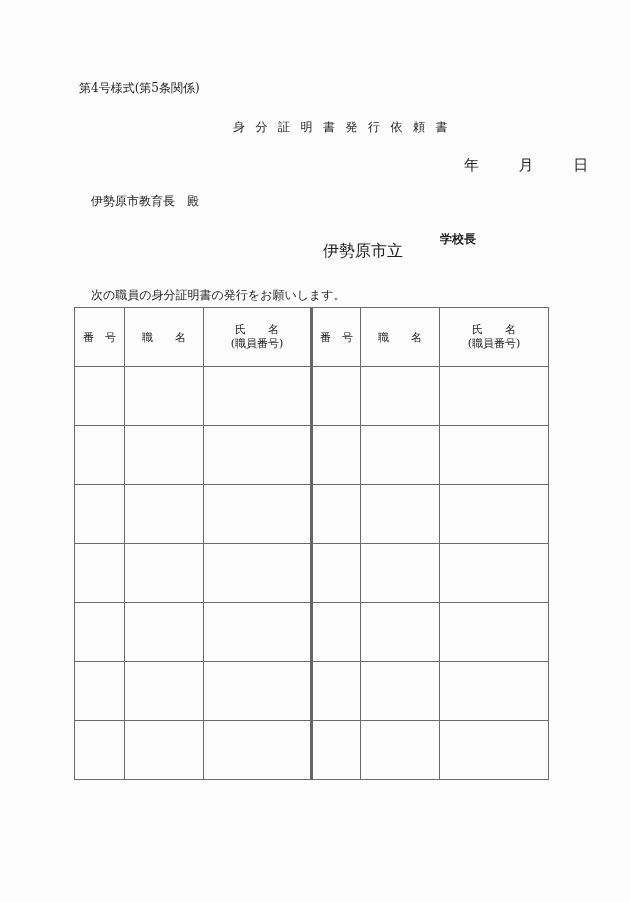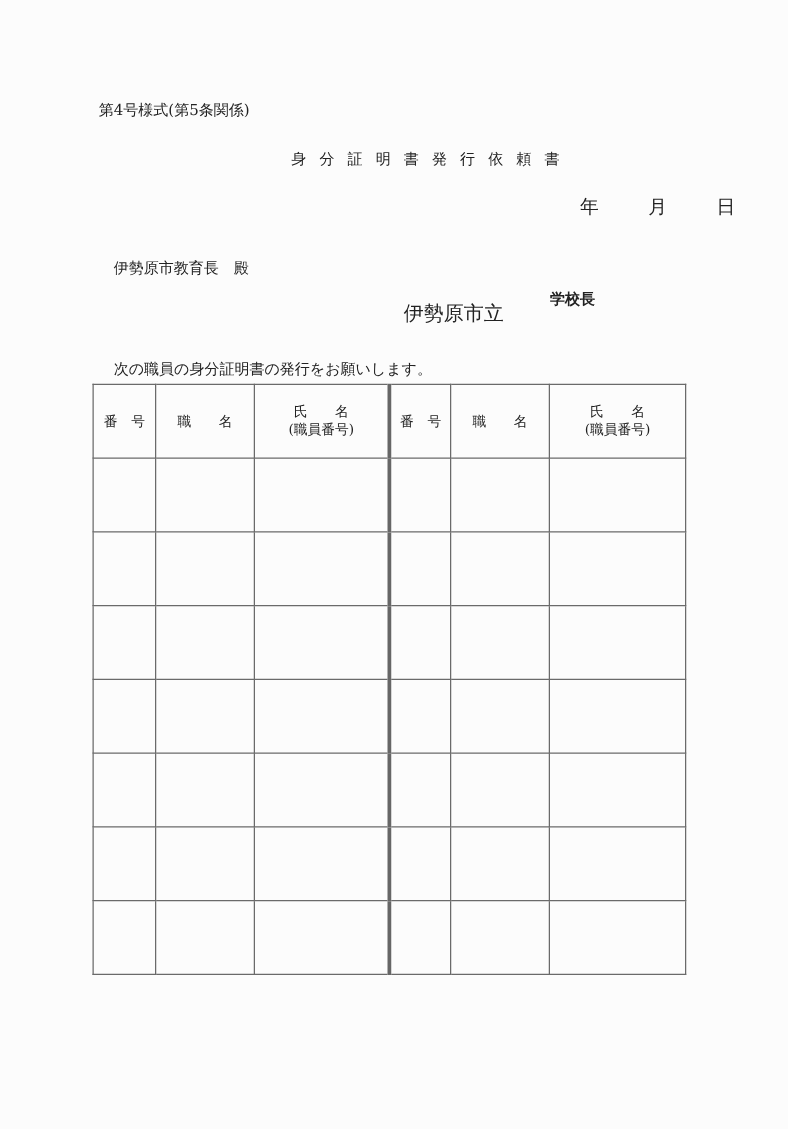--- a/index.html
+++ b/index.html
@@ -5,21 +5,21 @@
   html, body { margin:0; padding:0; }
   body {
     width:630px; height:903px; background:#fcfcfc; position:relative; overflow:hidden;
     font-family: "DejaVu Serif", "Liberation Serif", serif; color:#222;
   }
   .abs { position:absolute; white-space:nowrap; }
   .form-no { left:79px; top:80px; font-size:12px; }
   .title { left:203px; top:119px; font-size:12px; letter-spacing:10.5px;margin-left:30px; }
   .date { left:464px; top:156px; font-size:15px; }
   .date span { display:inline-block; }
-  .addressee { left:91px; top:193px; font-size:12px;margin-top:13px; }
+  .addressee { left:91px; top:193px; font-size:12px; }
   .sender-city { left:323px; top:241px; font-size:16px; }
   .sender-title { left:440px; top:231px; font-size:12px;font-weight:bold; }
   .intro { left:91px; top:287px; font-size:12px; }
 
   table.grid {
     position:absolute; left:74px; top:307px; border-collapse:collapse;
     table-layout:fixed; width:474px;
   }
   table.grid td, table.grid th {
     border:1px solid #6a6a6a; padding:0; font-weight:normal; font-size:11px;

